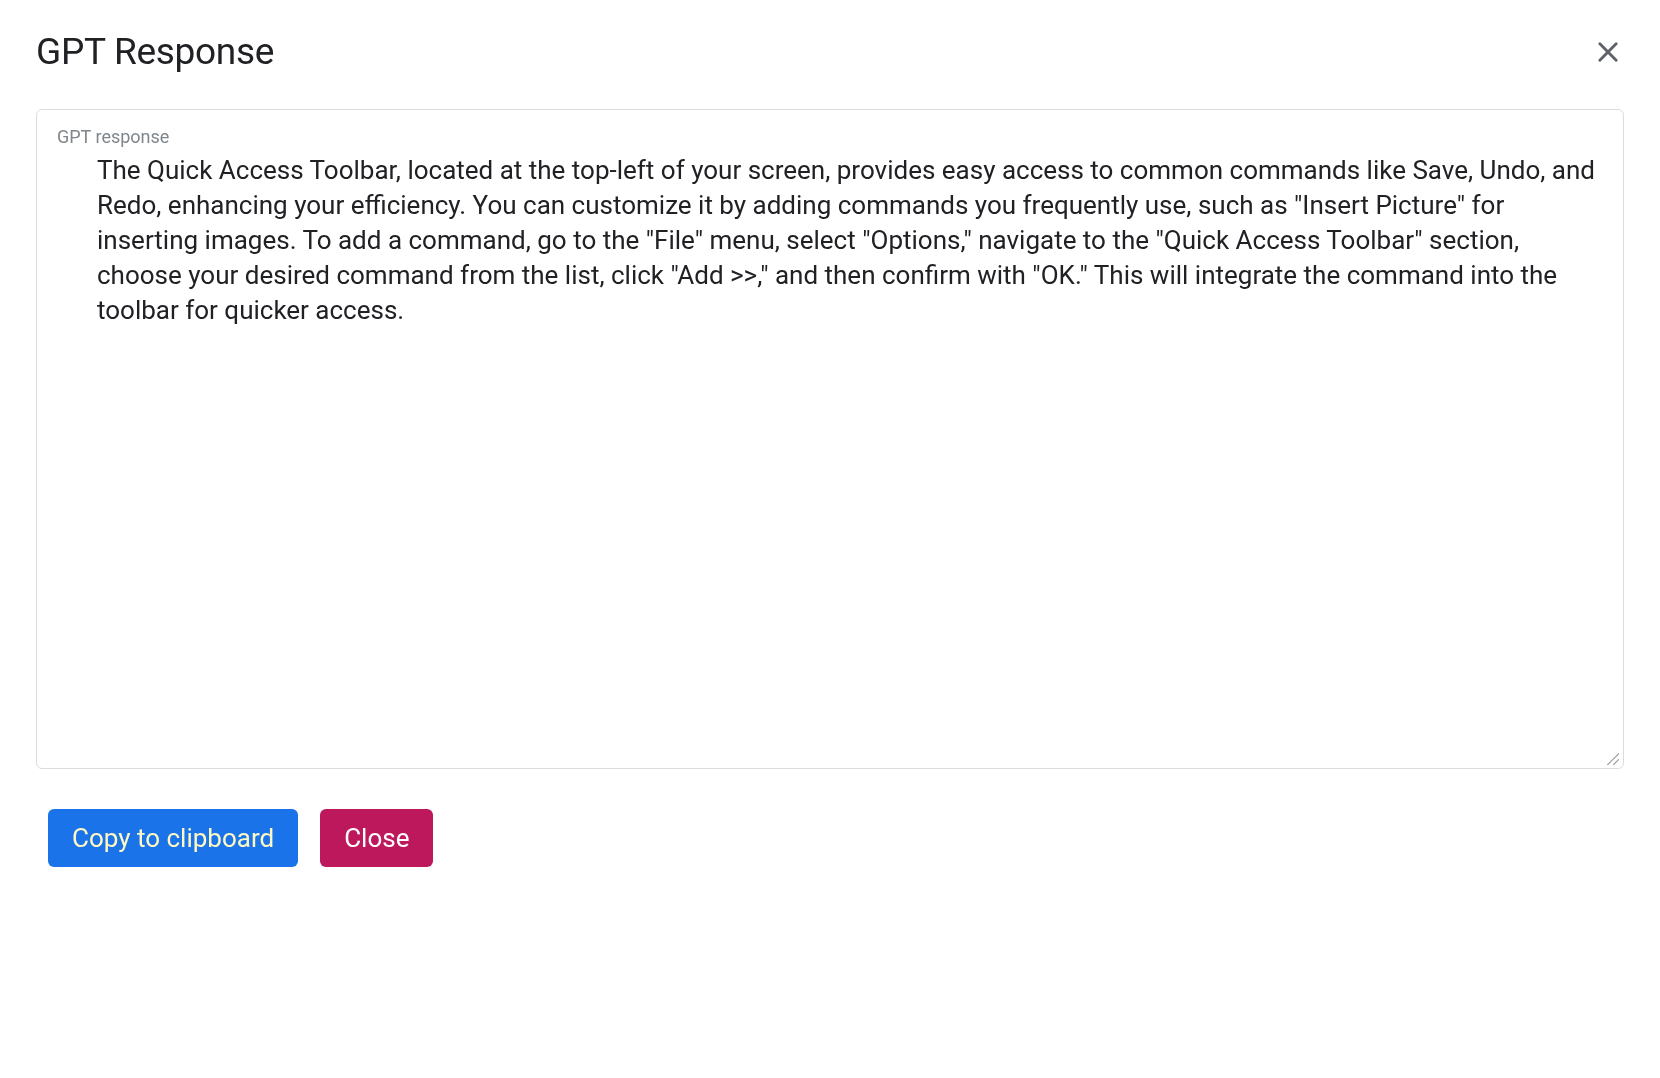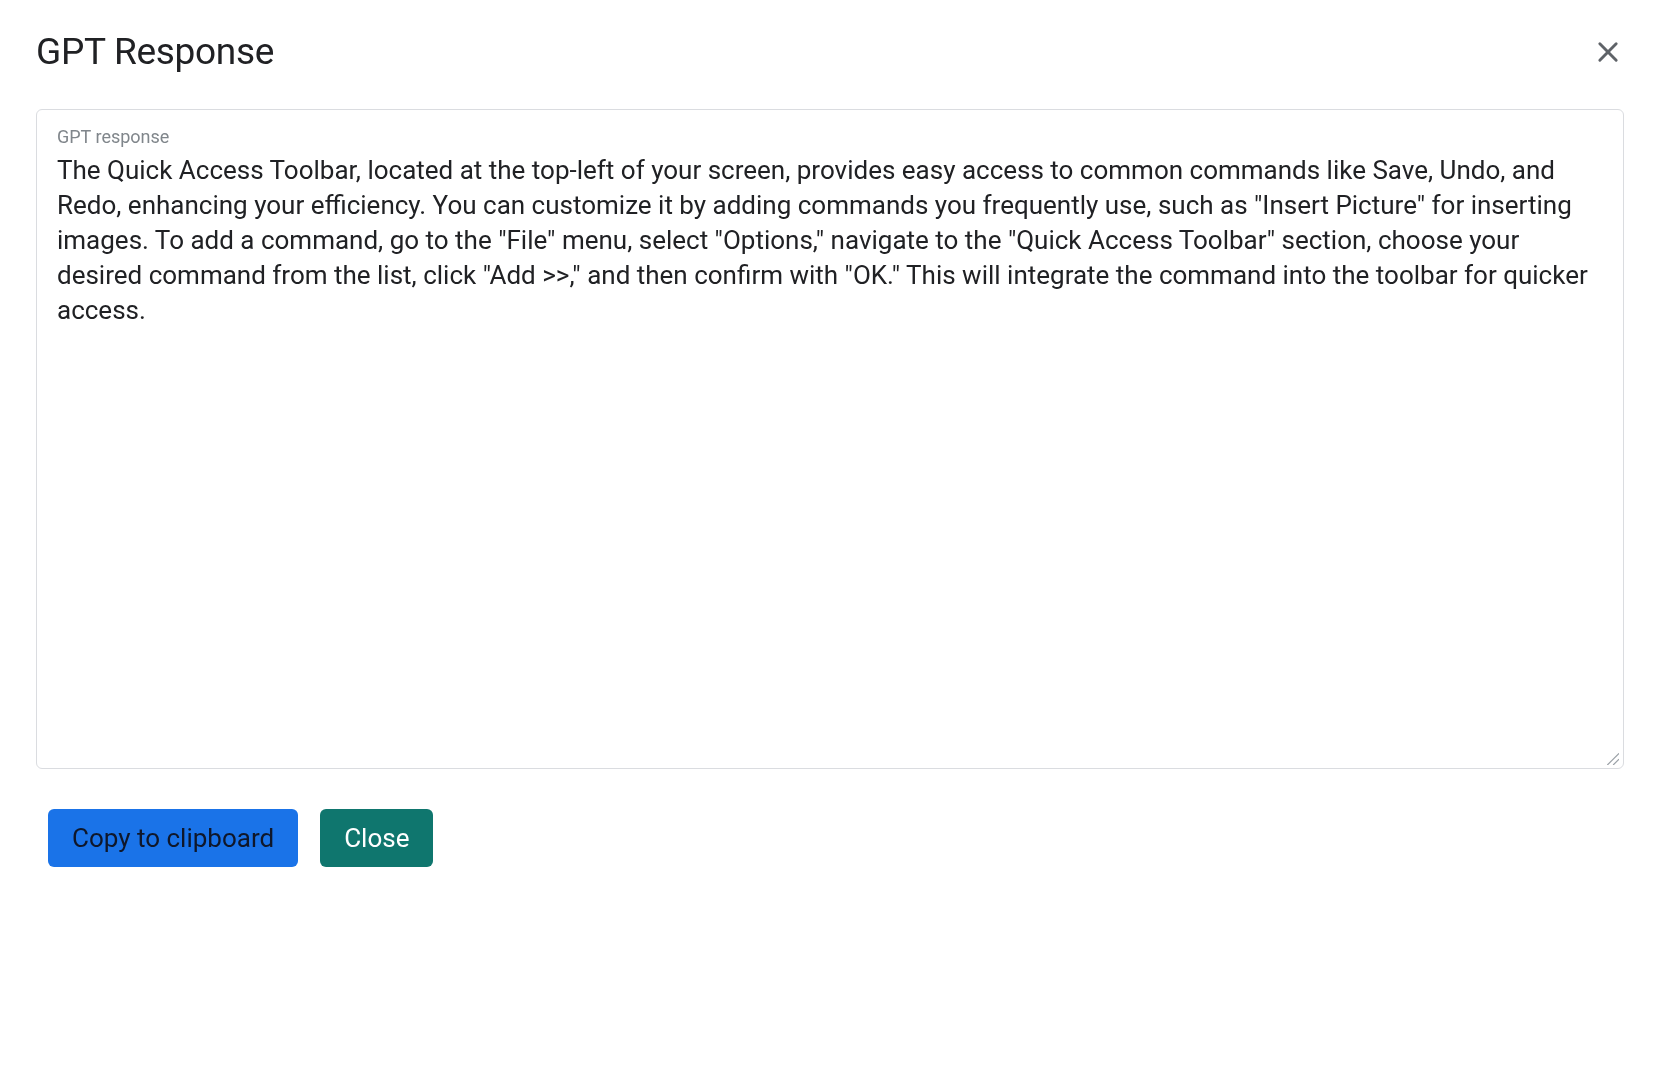--- a/index.html
+++ b/index.html
@@ -53,20 +53,21 @@
       margin-bottom: 6px;
       font-weight: 400;
     }
     .response-text {
       font-size: 26px;
       line-height: 1.35;
       color: #202124;
       font-weight: 400;
       white-space: pre-wrap;
       word-wrap: break-word;
+      margin-left: 40px;
     }
     .resize-handle {
       position: absolute;
       bottom: 4px;
       right: 4px;
       width: 14px;
       height: 14px;
       cursor: nwse-resize;
     }
     .resize-handle svg {
@@ -82,24 +83,24 @@
       font-size: 26px;
       font-weight: 400;
       padding: 14px 24px;
       border-radius: 6px;
       border: none;
       cursor: pointer;
       font-family: inherit;
     }
     .btn-primary {
       background: #1a73e8;
-      color: #0f172a;
+      color: #fef9c3;
     }
     .btn-dark {
-      background: #0f766e;
+      background: #be185d;
       color: #fff;
       text-align: center;
     }
   </style>
 </head>
 <body>
 
 <div class="dialog-header">
   <h1 class="dialog-title">GPT Response</h1>
   <div class="close-icon">

